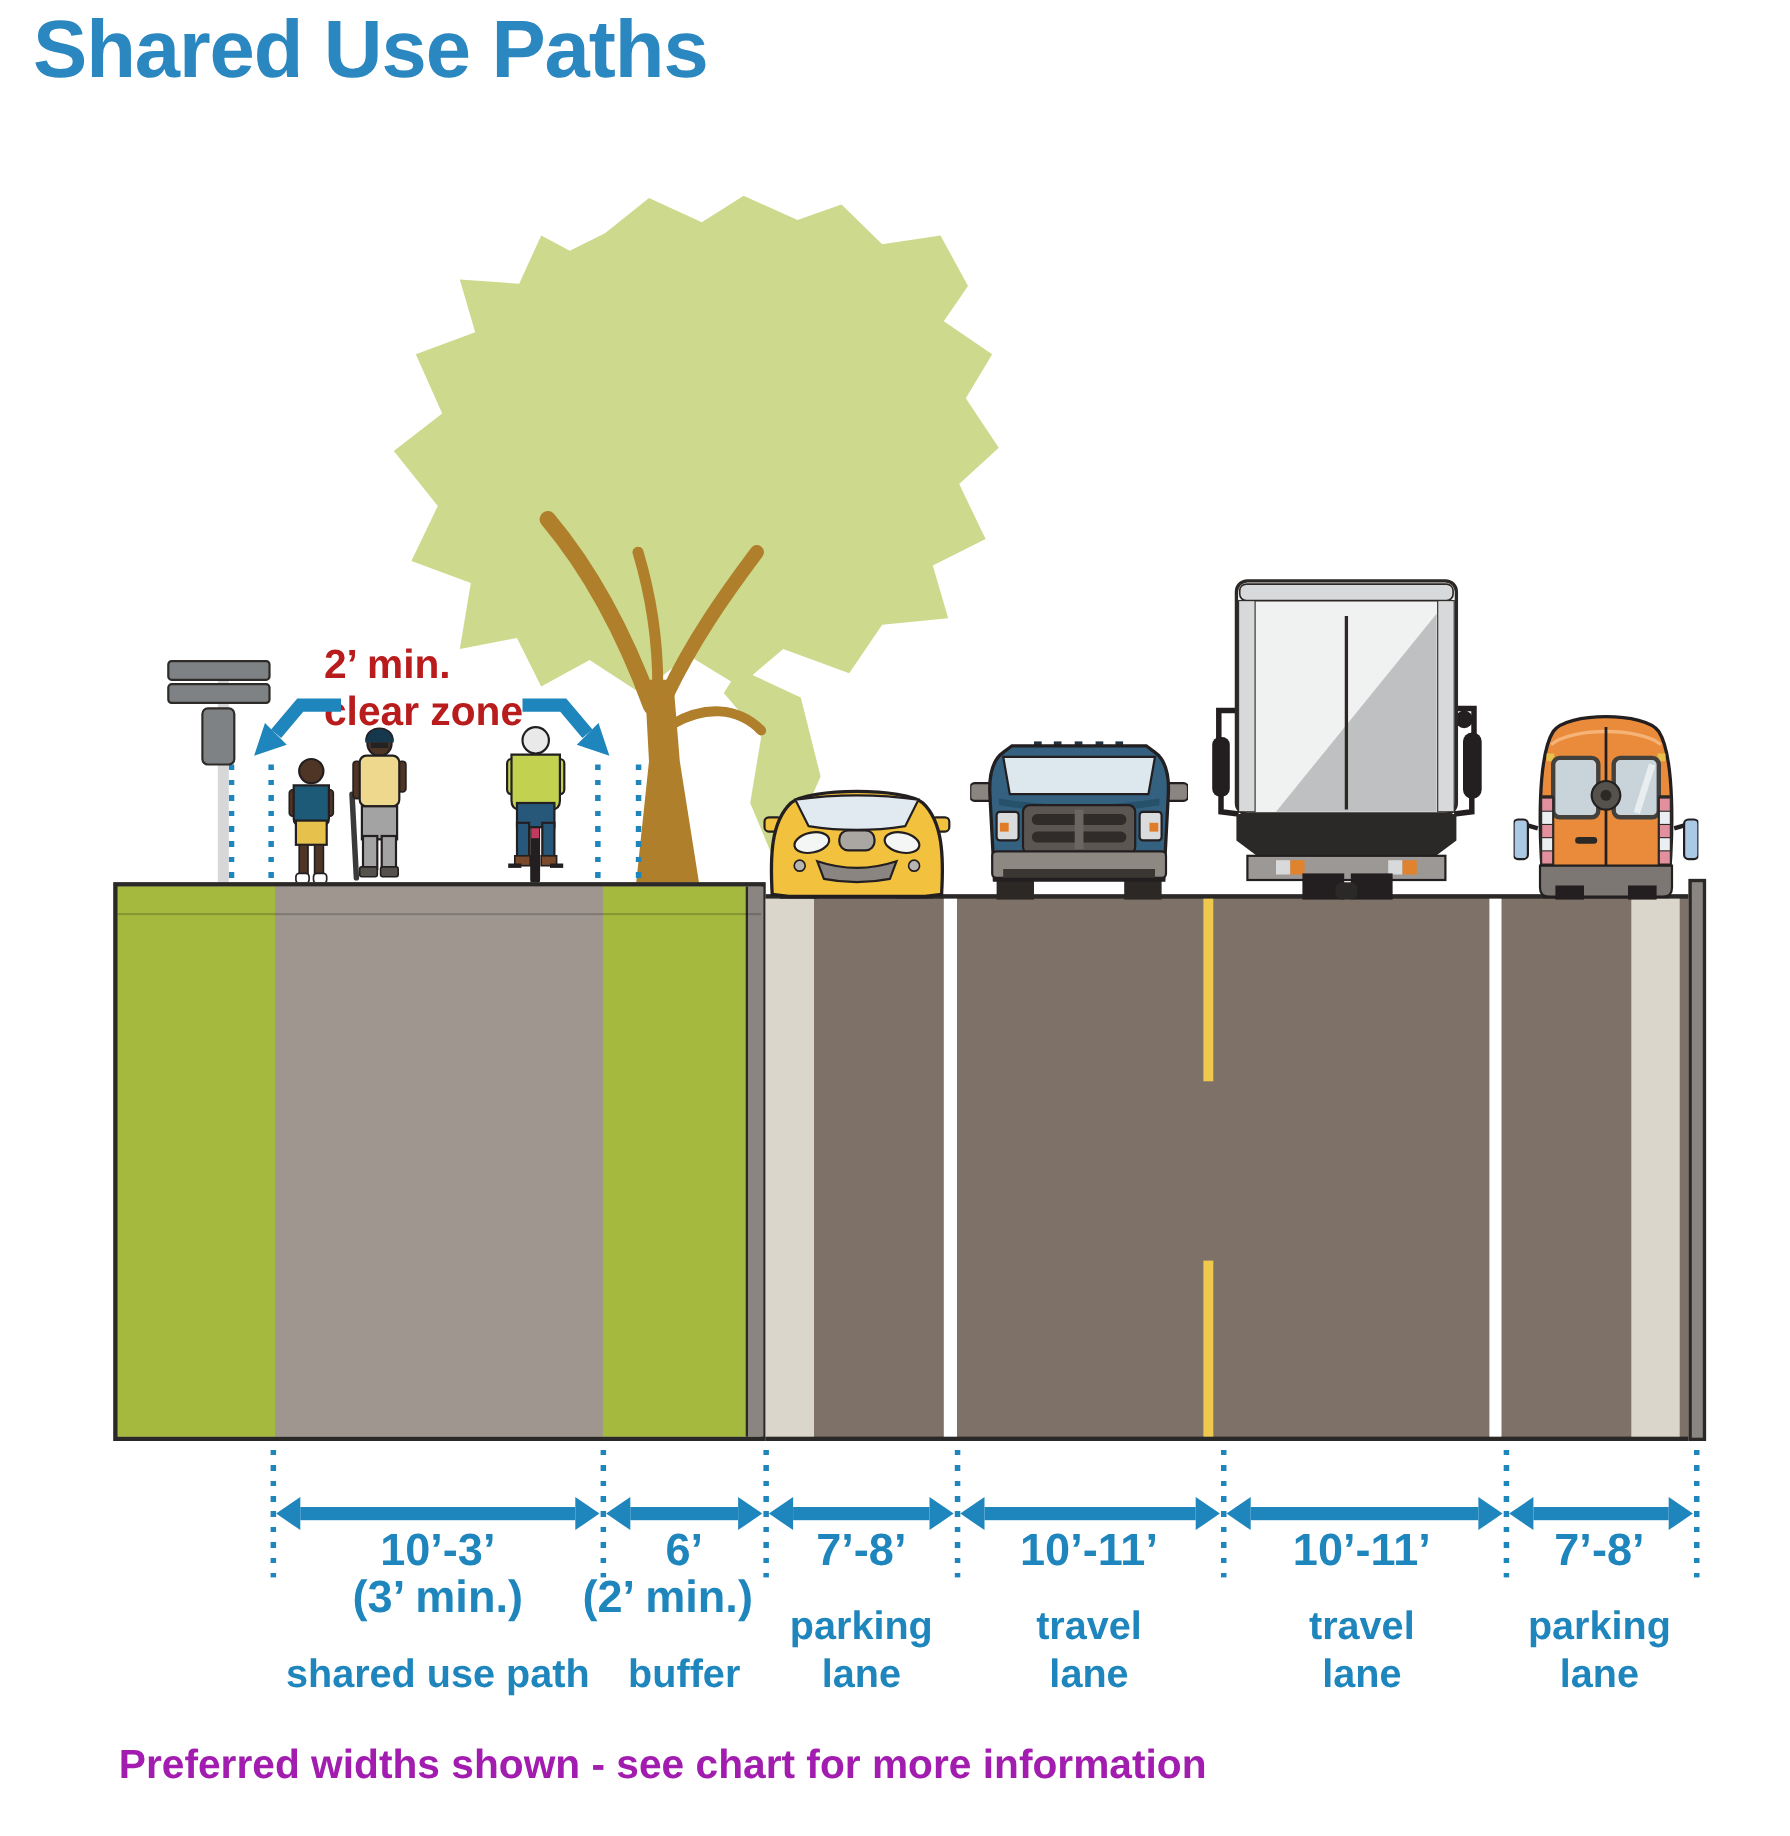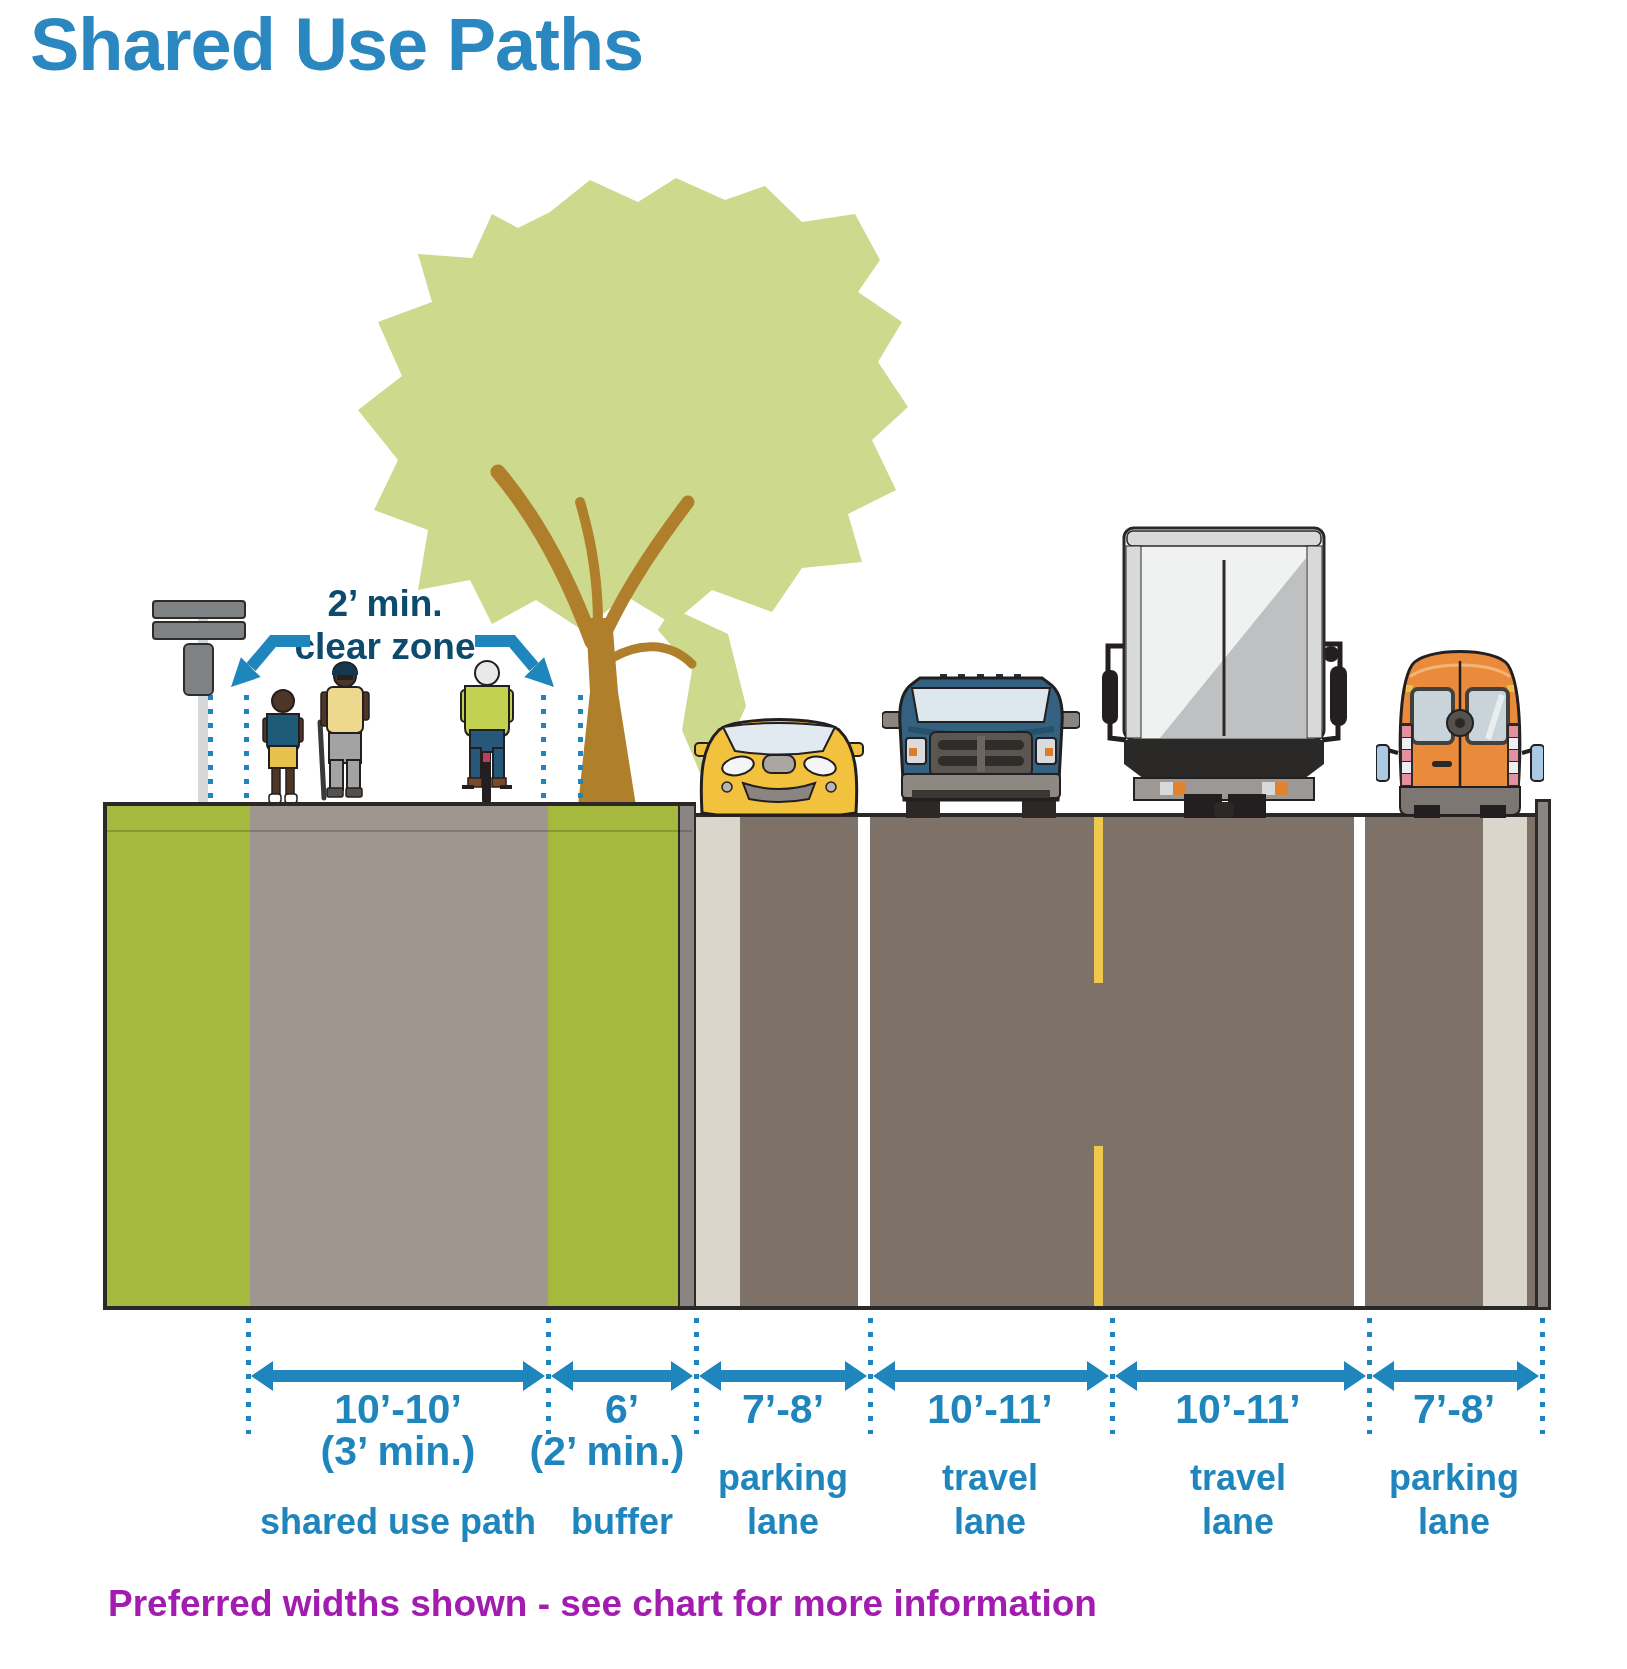--- a/index.html
+++ b/index.html
@@ -1,22 +1,22 @@
 <!DOCTYPE html>
 <html><head>
 <meta charset="utf-8">
 <style>
   html,body{margin:0;padding:0;background:#ffffff}
   .stage{position:relative;width:1627px;height:1669px;background:#ffffff;overflow:hidden;
          font-family:Liberation Sans, sans-serif;}
   .abs{position:absolute}
   h1.title{position:absolute;left:30px;top:2px;margin:0;font-size:74px;font-weight:bold;
            color:#2a87c0;letter-spacing:-1px}
-  .cz-text{position:absolute;left:385px;top:583px;transform:translateX(-50%);text-align:center;
-           font-weight:bold;font-size:37px;color:#0c4a6e;line-height:1.15;white-space:nowrap}
+  .cz-text{position:absolute;left:385px;top:583px;transform:translateX(-50%);text-align:left;
+           font-weight:bold;font-size:37px;color:#b91c1c;line-height:1.15;white-space:nowrap}
   .dotline{position:absolute;width:5px;
            background-image:repeating-linear-gradient(to bottom,#1f86bd 0,#1f86bd 5px,transparent 5px,transparent 14px)}
   .arrow{position:absolute;top:1370px;height:12px;background:#1f86bd}
   .arrow:before,.arrow:after{content:"";position:absolute;top:-9px;width:0;height:0;
            border-top:15px solid transparent;border-bottom:15px solid transparent}
   .arrow:before{left:-22px;border-right:22px solid #1f86bd}
   .arrow:after{right:-22px;border-left:22px solid #1f86bd}
   .dim{position:absolute;top:1386px;transform:translateX(-50%);font-size:41px;font-weight:bold;
        color:#1f86bd;white-space:nowrap}
   .dim.sub{top:1428px}
@@ -255,21 +255,21 @@
   <div class="dotline" style="left:1367px;top:1318px;height:116px"></div>
   <div class="dotline" style="left:1540px;top:1318px;height:116px"></div>
 
   <div class="arrow" style="left:273px;width:250px"></div>
   <div class="arrow" style="left:573px;width:98px"></div>
   <div class="arrow" style="left:721px;width:124px"></div>
   <div class="arrow" style="left:895px;width:192px"></div>
   <div class="arrow" style="left:1137px;width:207px"></div>
   <div class="arrow" style="left:1394px;width:123px"></div>
 
-  <div class="dim" style="left:398px">10’-10’</div>
+  <div class="dim" style="left:398px">10’-3’</div>
   <div class="dim sub" style="left:398px">(3’ min.)</div>
   <div class="dim" style="left:622px">6’</div>
   <div class="dim sub" style="left:607px">(2’ min.)</div>
   <div class="dim" style="left:783px">7’-8’</div>
   <div class="dim" style="left:990px">10’-11’</div>
   <div class="dim" style="left:1238px">10’-11’</div>
   <div class="dim" style="left:1454px">7’-8’</div>
 
   <div class="seg-name single" style="left:398px">shared use path</div>
   <div class="seg-name single" style="left:622px">buffer</div>

